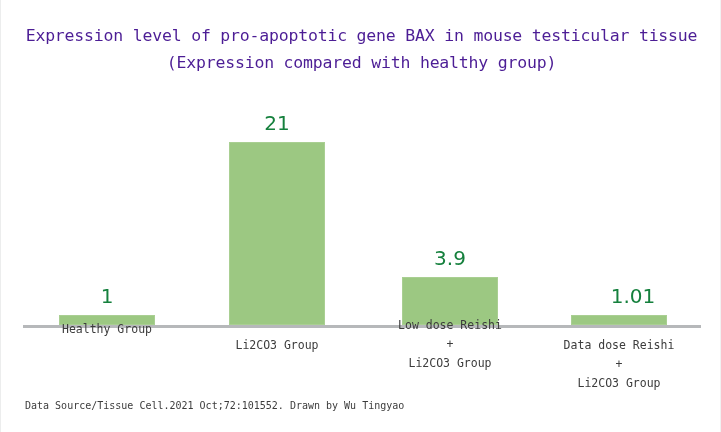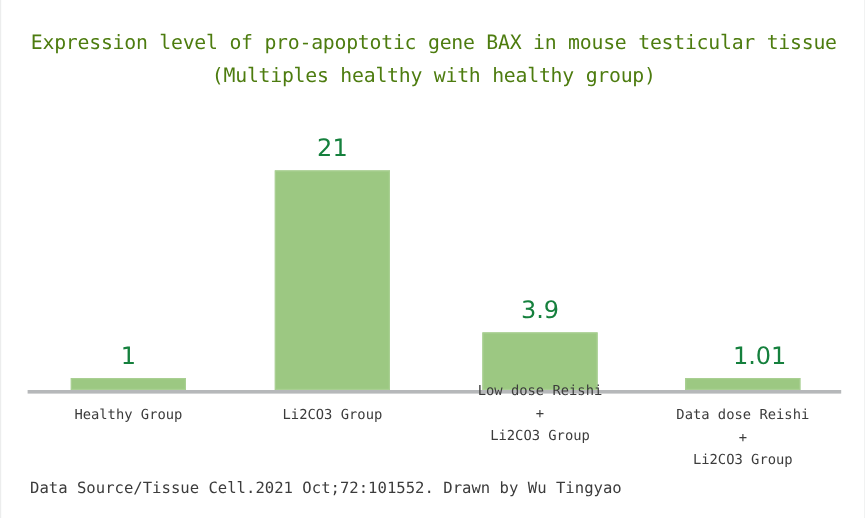--- a/index.html
+++ b/index.html
@@ -21,21 +21,21 @@
     border-right: 1px solid #f1f2f2;
   }
 
   
   .title-block {
     position: absolute;
     left: 0;
     top: 22px;
     width: 721px;
     text-align: center;
-    color: #4d7c0f;
+    color: #4c1d95;
   }
   .title-line {
     font-family: "DejaVu Sans Mono", "Liberation Mono", monospace;
     font-size: 16.5px;
     line-height: 27px;
     letter-spacing: -0.2px;
     white-space: nowrap;
   }
 
   
@@ -77,52 +77,52 @@
     color: #3c3c3c;
     white-space: nowrap;
   }
 
   
   .footer-note {
     position: absolute;
     left: 24px;
     top: 400px;
     font-family: "DejaVu Sans Mono", "Liberation Mono", monospace;
-    font-size: 13px;
+    font-size: 10px;
     color: #3c3c3c;
     white-space: nowrap;
   }
 </style>
 </head>
 <body>
 
 <div id="chart-root">
 
   <div class="title-block">
     <div class="title-line">Expression level of pro-apoptotic gene BAX in mouse testicular tissue</div>
-    <div class="title-line">(Multiples healthy with healthy group)</div>
+    <div class="title-line">(Expression compared with healthy group)</div>
   </div>
 
   <div class="plot">
 
     <div class="axis-line"></div>
 
     <div class="bar" style="left:58px; width:96px; top:315px; height:10px;"></div>
     <div class="bar-value" style="left:58px; width:96px; top:284px;">1</div>
 
     <div class="bar" style="left:228px; width:96px; top:142px; height:183px;"></div>
     <div class="bar-value" style="left:228px; width:96px; top:111px;">21</div>
 
     <div class="bar" style="left:401px; width:96px; top:277px; height:48px;"></div>
     <div class="bar-value" style="left:401px; width:96px; top:246px;">3.9</div>
 
     <div class="bar" style="left:570px; width:96px; top:315px; height:10px;"></div>
     <div class="bar-value" style="left:584px; width:96px; top:284px;">1.01</div>
 
-    <div class="cat-label" style="left:26px; width:160px; top:336px;">
+    <div class="cat-label" style="left:26px; width:160px; top:320px;">
       <div>Healthy Group</div>
     </div>
 
     <div class="cat-label" style="left:196px; width:160px; top:336px;">
       <div>Li2CO3 Group</div>
     </div>
 
     <div class="cat-label" style="left:369px; width:160px; top:316px;">
       <div>Low dose Reishi</div>
       <div>+</div>

